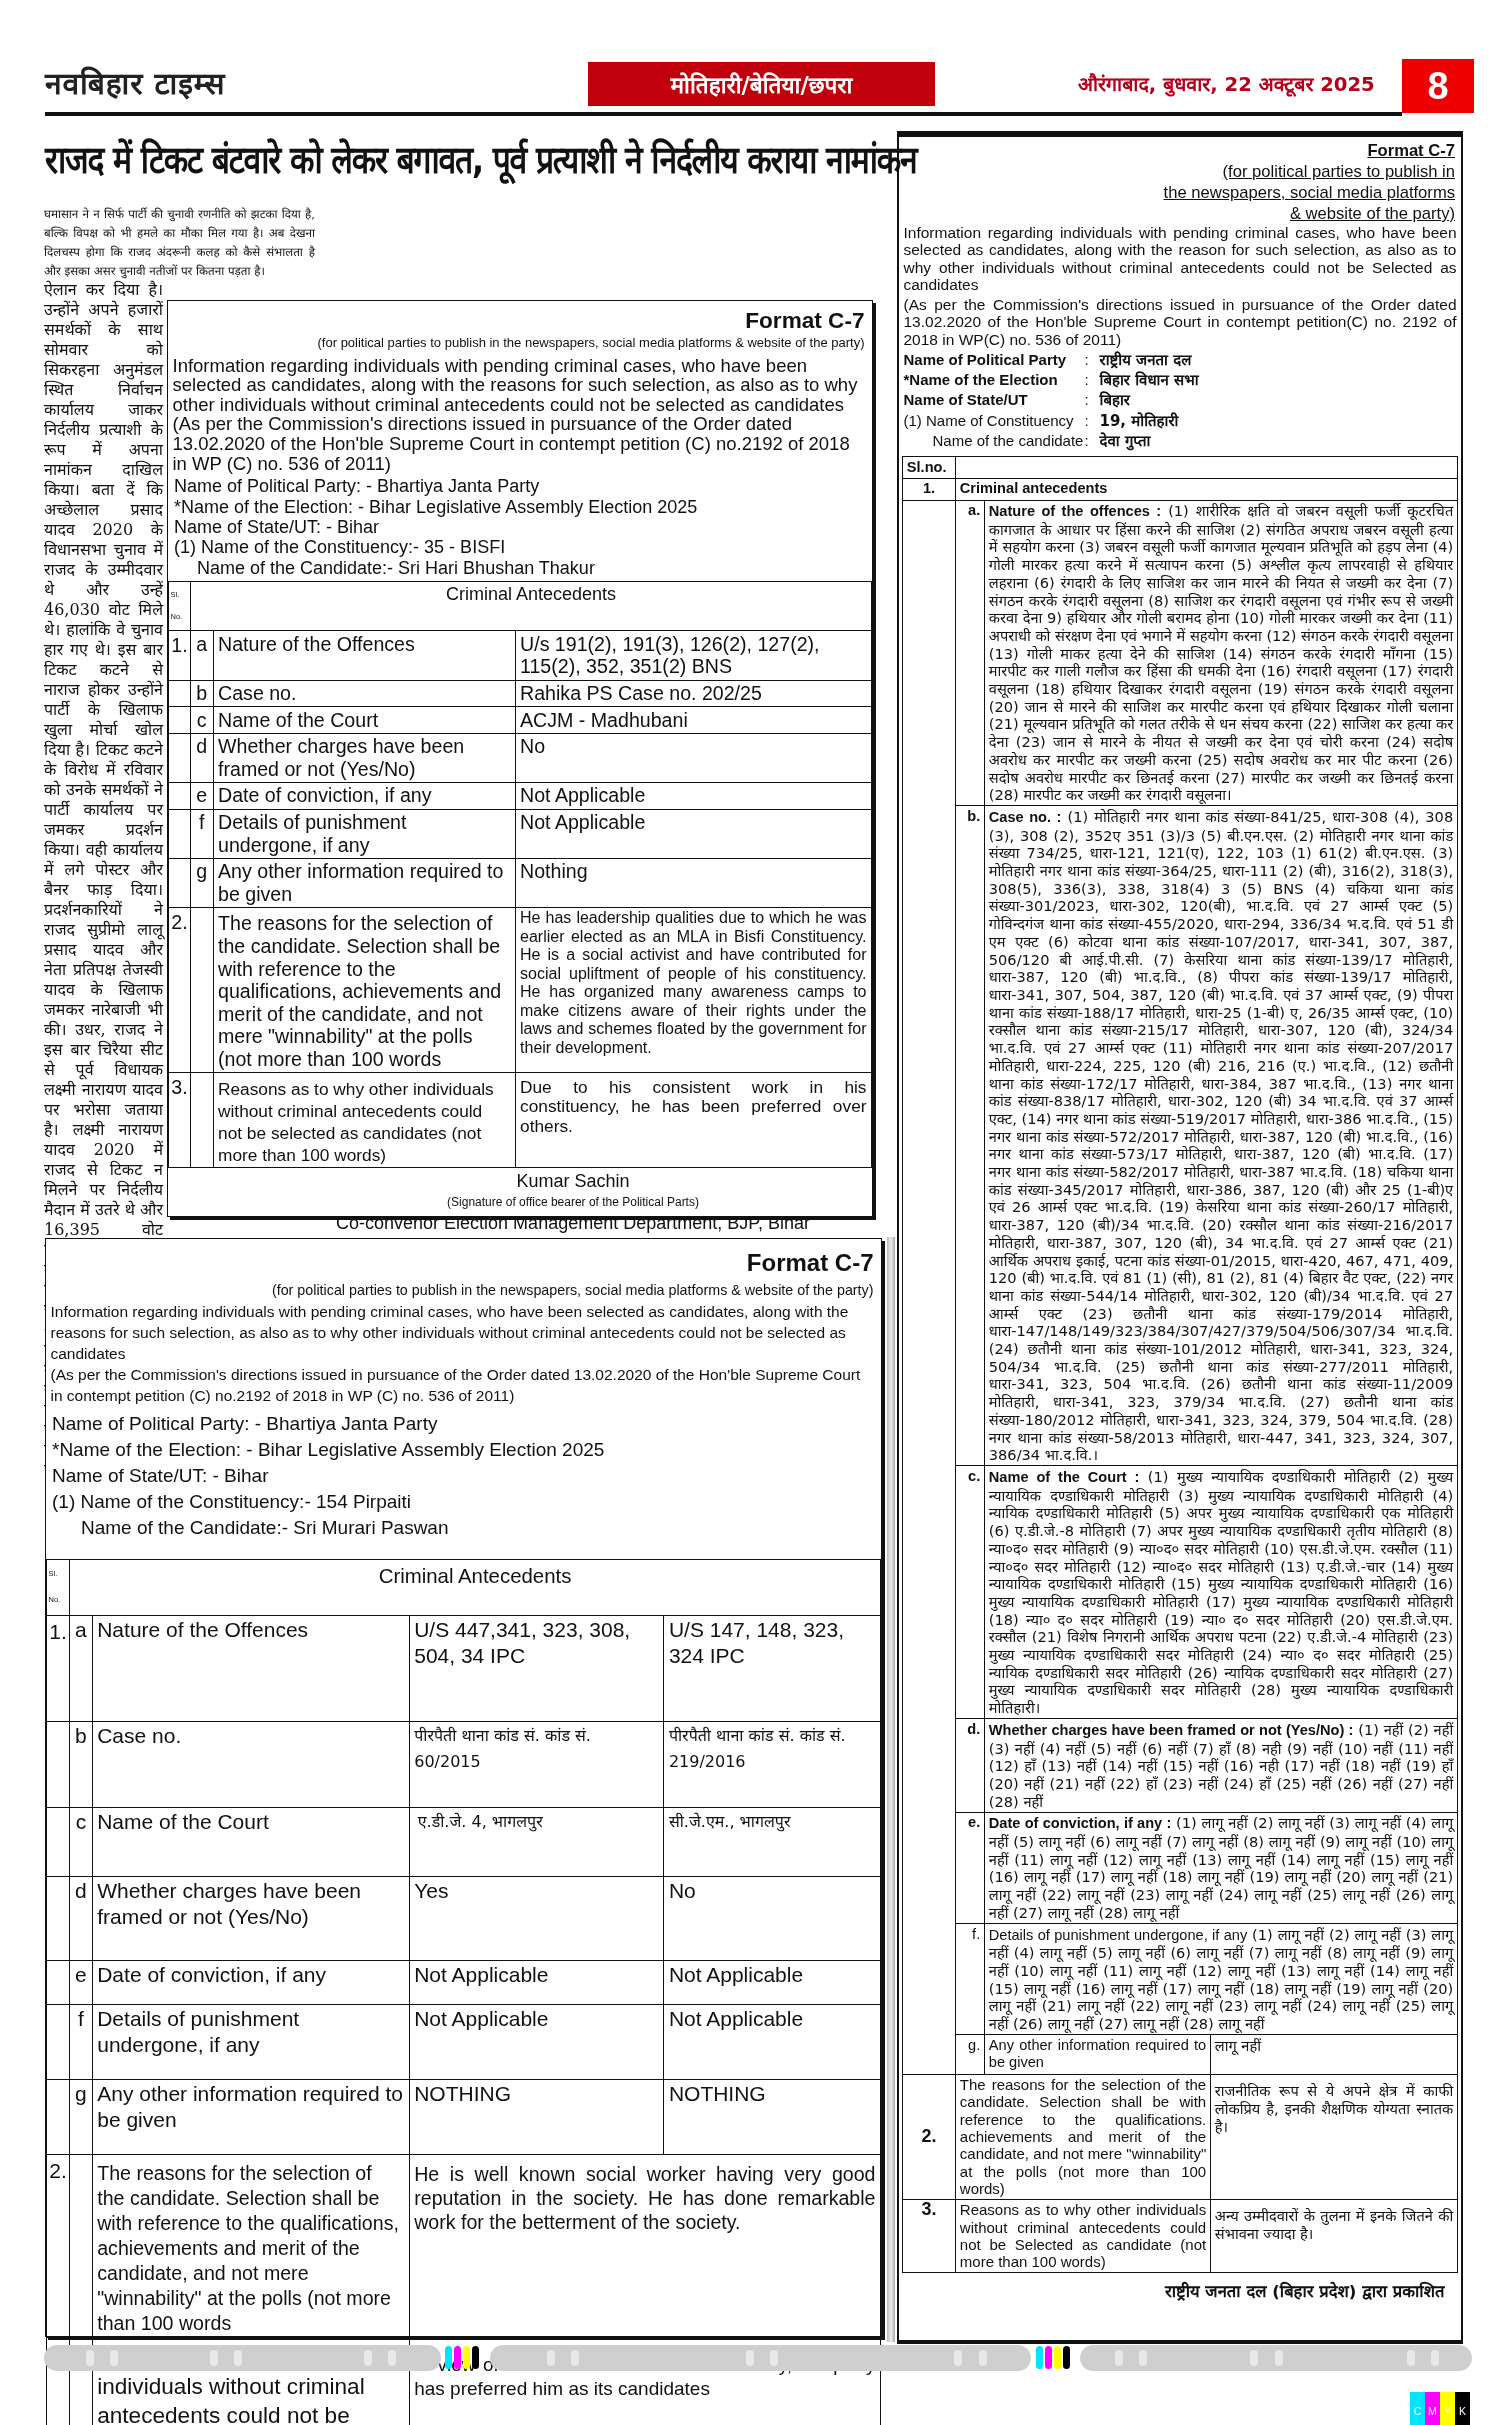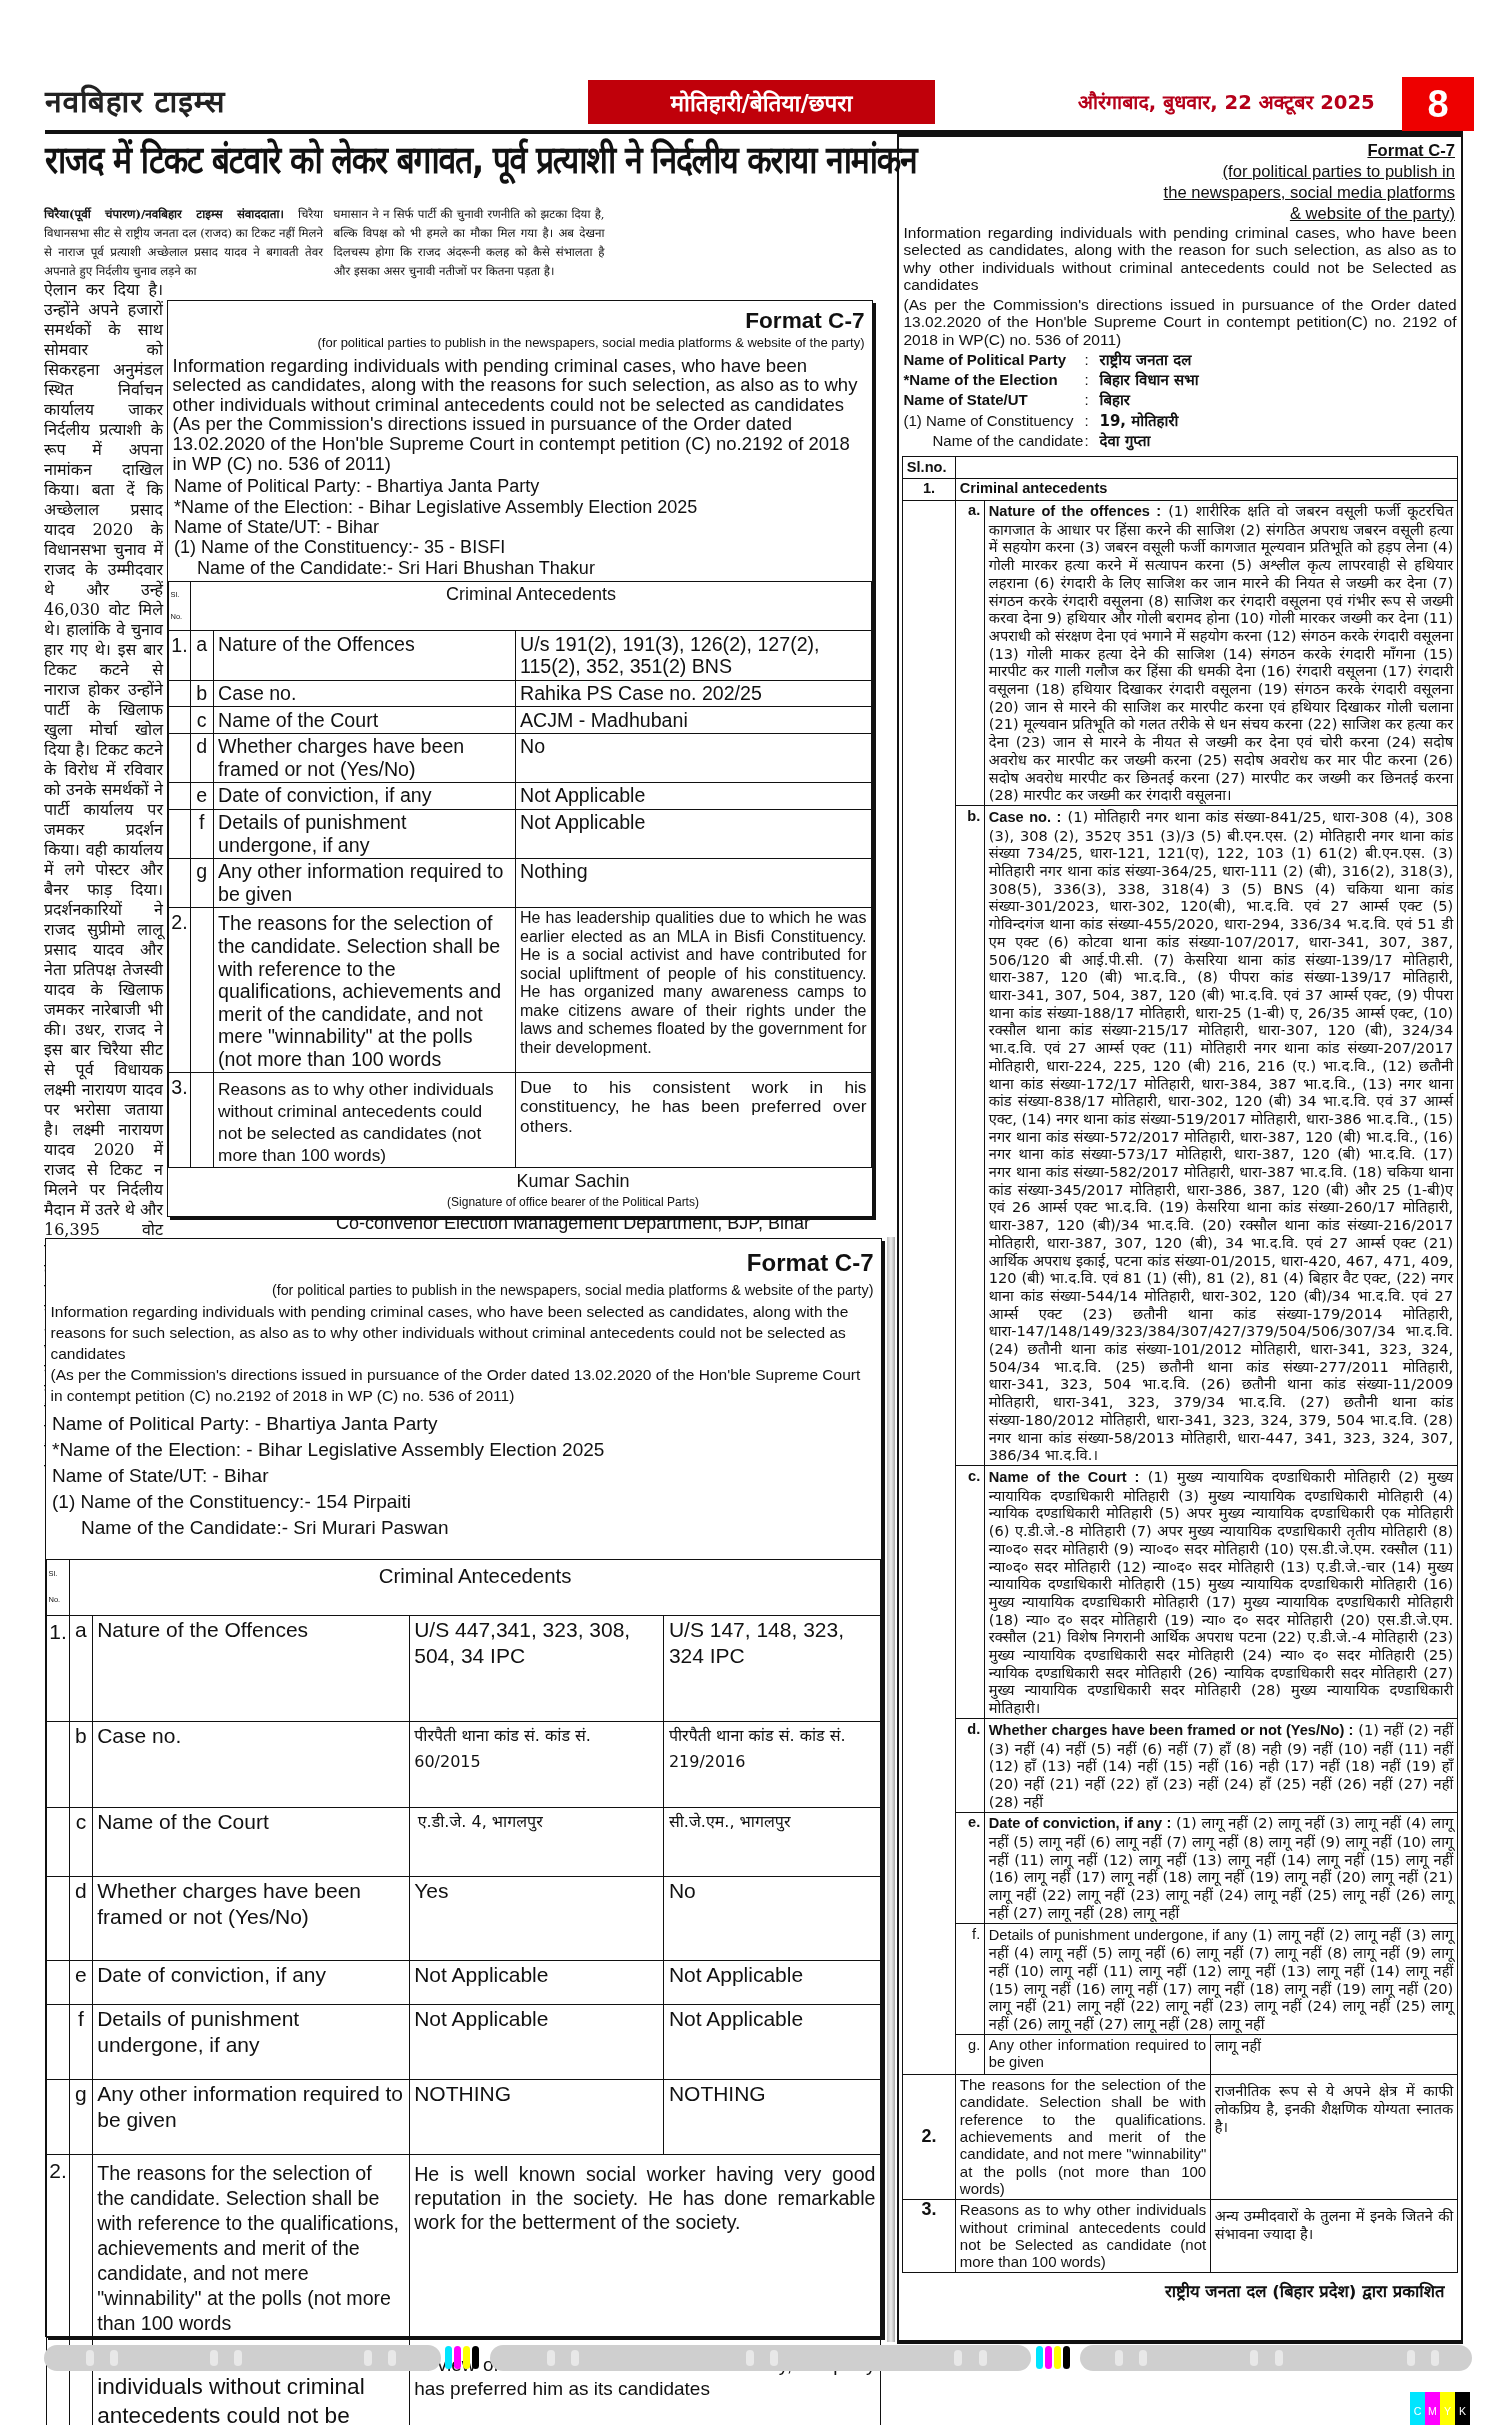--- a/index.html
+++ b/index.html
@@ -1,21 +1,21 @@
 <!DOCTYPE html>
 <html style="font-size:12px"><head>
 <meta charset="utf-8">
 <style>
   * { box-sizing: border-box; margin: 0; padding: 0; }
   html, body { background: #ffffff; }
   body { width: 1508px; height: 2426px; position: relative; overflow: hidden; color: #111; font-family: "Liberation Sans", "DejaVu Sans", sans-serif; }
   .abs { position: absolute; }
 
   
-  #masthead { left: 45px; top: 80px; width: 1433px; height: 45px; }
+  #masthead { left: 45px; top: 62px; width: 1433px; height: 45px; }
   .brand { position: absolute; left: 0; top: 0; font-family: "DejaVu Sans", sans-serif; font-weight: bold; font-size: 30px; color: #222; letter-spacing: 0.8px; }
   .edition { position: absolute; left: 543px; top: 0px; width: 347px; height: 44px; background: #c0000a; color: #fff; font-family: "DejaVu Sans", sans-serif; font-weight: bold; font-size: 22.6px; display: flex; align-items: center; justify-content: center; }
   .dateline { position: absolute; left: 1033px; top: 7.5px; font-family: "DejaVu Sans", sans-serif; font-weight: bold; font-size: 19.6px; color: #b5001a; }
   .pageno { position: absolute; left: 1357px; top: -3px; width: 72px; height: 54px; background: #ee0000; color: #fff; font-family: "Liberation Sans", sans-serif; font-weight: bold; font-size: 38px; display: flex; align-items: center; justify-content: center; }
   .rule-top { position: absolute; left: 0; top: 50px; width: 1357px; height: 3.8px; background: #111; }
 
   
   #headline { left: 45px; top: 134px; width: 829px; font-family: "DejaVu Sans", sans-serif; font-weight: bold; font-size: 38px; line-height: 53px; letter-spacing: -1.5px; color: #111; white-space: nowrap; transform: scaleX(0.84); transform-origin: left top; }
 
   
@@ -81,24 +81,20 @@
   <div class="brand">नवबिहार टाइम्स</div>
   <div class="edition">मोतिहारी/बेतिया/छपरा</div>
   <div class="dateline">औरंगाबाद, बुधवार, 22 अक्टूबर 2025</div>
   <div class="pageno">8</div>
   <div class="rule-top"></div>
 </div>
 
 <div id="headline" class="abs">राजद में टिकट बंटवारे को लेकर बगावत, पूर्व प्रत्याशी ने निर्दलीय कराया नामांकन</div>
 
 <div id="art-top" class="abs art">
-  <div class="c1">
-    <span class="dateline-src">चिरैया(पूर्वी चंपारण)/नवबिहार टाइम्स संवाददाता।</span>
-    <span>चिरैया विधानसभा सीट से राष्ट्रीय जनता दल (राजद) का टिकट नहीं मिलने से नाराज पूर्व प्रत्याशी अच्छेलाल प्रसाद यादव ने बगावती तेवर अपनाते हुए निर्दलीय चुनाव लड़ने का</span>
-  </div>
   <div class="c3">घमासान ने न सिर्फ पार्टी की चुनावी रणनीति को झटका दिया है, बल्कि विपक्ष को भी हमले का मौका मिल गया है। अब देखना दिलचस्प होगा कि राजद अंदरूनी कलह को कैसे संभालता है और इसका असर चुनावी नतीजों पर कितना पड़ता है।</div>
 </div>
 
 <div id="art-narrow" class="abs art">ऐलान कर दिया है। उन्होंने अपने हजारों समर्थकों के साथ सोमवार को सिकरहना अनुमंडल स्थित निर्वाचन कार्यालय जाकर निर्दलीय प्रत्याशी के रूप में अपना नामांकन दाखिल किया। बता दें कि अच्छेलाल प्रसाद यादव 2020 के विधानसभा चुनाव में राजद के उम्मीदवार थे और उन्हें 46,030 वोट मिले थे। हालांकि वे चुनाव हार गए थे। इस बार टिकट कटने से नाराज होकर उन्होंने पार्टी के खिलाफ खुला मोर्चा खोल दिया है। टिकट कटने के विरोध में रविवार को उनके समर्थकों ने पार्टी कार्यालय पर जमकर प्रदर्शन किया। वही कार्यालय में लगे पोस्टर और बैनर फाड़ दिया। प्रदर्शनकारियों ने राजद सुप्रीमो लालू प्रसाद यादव और नेता प्रतिपक्ष तेजस्वी यादव के खिलाफ जमकर नारेबाजी भी की। उधर, राजद ने इस बार चिरैया सीट से पूर्व विधायक लक्ष्मी नारायण यादव पर भरोसा जताया है। लक्ष्मी नारायण यादव 2020 में राजद से टिकट न मिलने पर निर्दलीय मैदान में उतरे थे और 16,395 वोट हासिल किए थे। इस बार उन्हें फिर से पार्टी में शामिल कर राजद का आधिकारिक प्रत्याशी घोषित किया गया है। उन्होंने भी अपना नामांकन दाखिल कर दिया है। चिरैया सीट पर अब मुकाबला दिलचस्प हो गया है। एक तरफ राजद के</div>
 
 <div class="abs ad ad1">
   <div class="fmt" style="font-size:22.6px;line-height:29px;padding-top:4.5px;">Format C-7</div>
   <div class="fmt-sub" style="font-size:13px;line-height:16.6px;">(for political parties to publish in the newspapers, social media platforms &amp; website of the party)</div>
   <div class="intro" style="font-size:18.5px;line-height:19.6px;margin-top:4.5px;">Information regarding individuals with pending criminal cases, who have been selected as candidates, along with the reasons for such selection, as also as to why other individuals without criminal antecedents could not be selected as candidates</div>
   <div class="intro" style="font-size:18.5px;line-height:19.6px;">(As per the Commission's directions issued in pursuance of the Order dated 13.02.2020 of the Hon'ble Supreme Court in contempt petition (C) no.2192 of 2018 in WP (C) no. 536 of 2011)</div>

